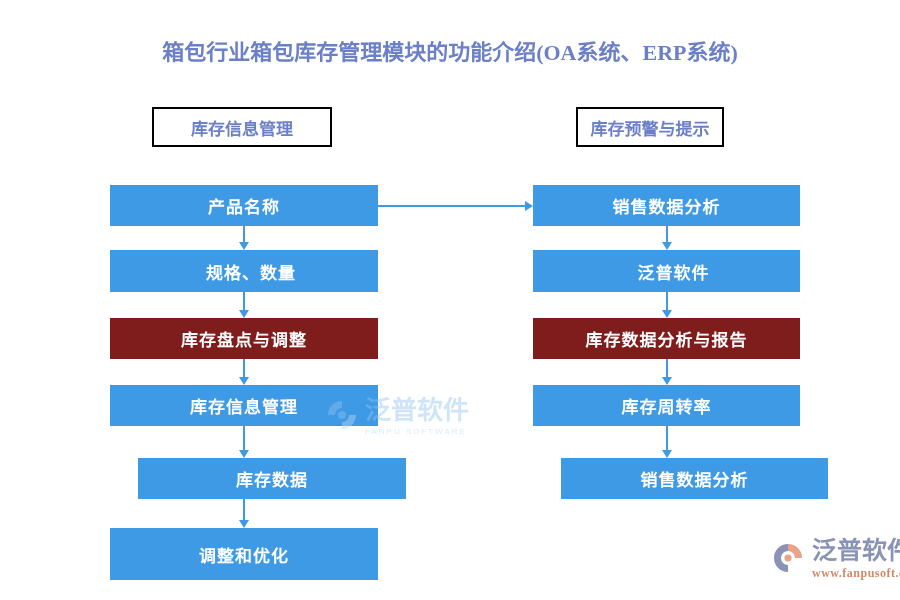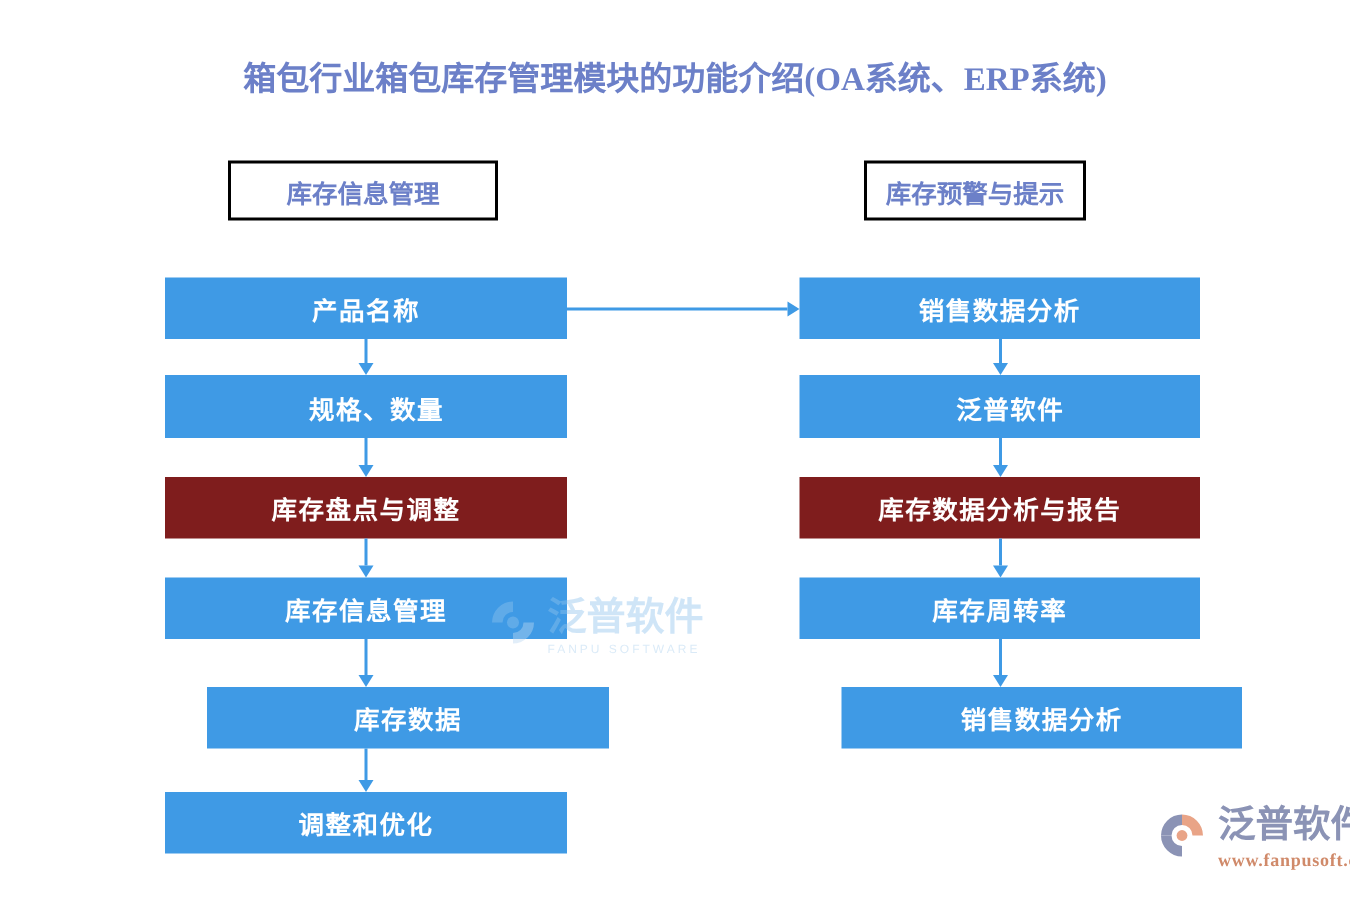--- a/index.html
+++ b/index.html
@@ -68,21 +68,21 @@
   .node.green { background: #7f1d1d; }
 
   .col-left  { left: 110px; width: 268px; }
   .col-right { left: 533px; width: 267px; }
 
   .row1 { top: 185px; height: 41px; }
   .row2 { top: 250px; height: 42px; padding-left: 14px; }
   .row3 { top: 318px; height: 41px; }
   .row4 { top: 385px; height: 41px; }
   .row5 { top: 458px; height: 41px; margin-left: 28px; }
-  .row6 { top: 528px; height: 41px; }
+  .row6 { top: 528px; height: 52px; }
 
   
   .vline {
     position: absolute;
     width: 2px;
     background: #3f9ae5;
   }
   .varrow {
     position: absolute;
     width: 0;

